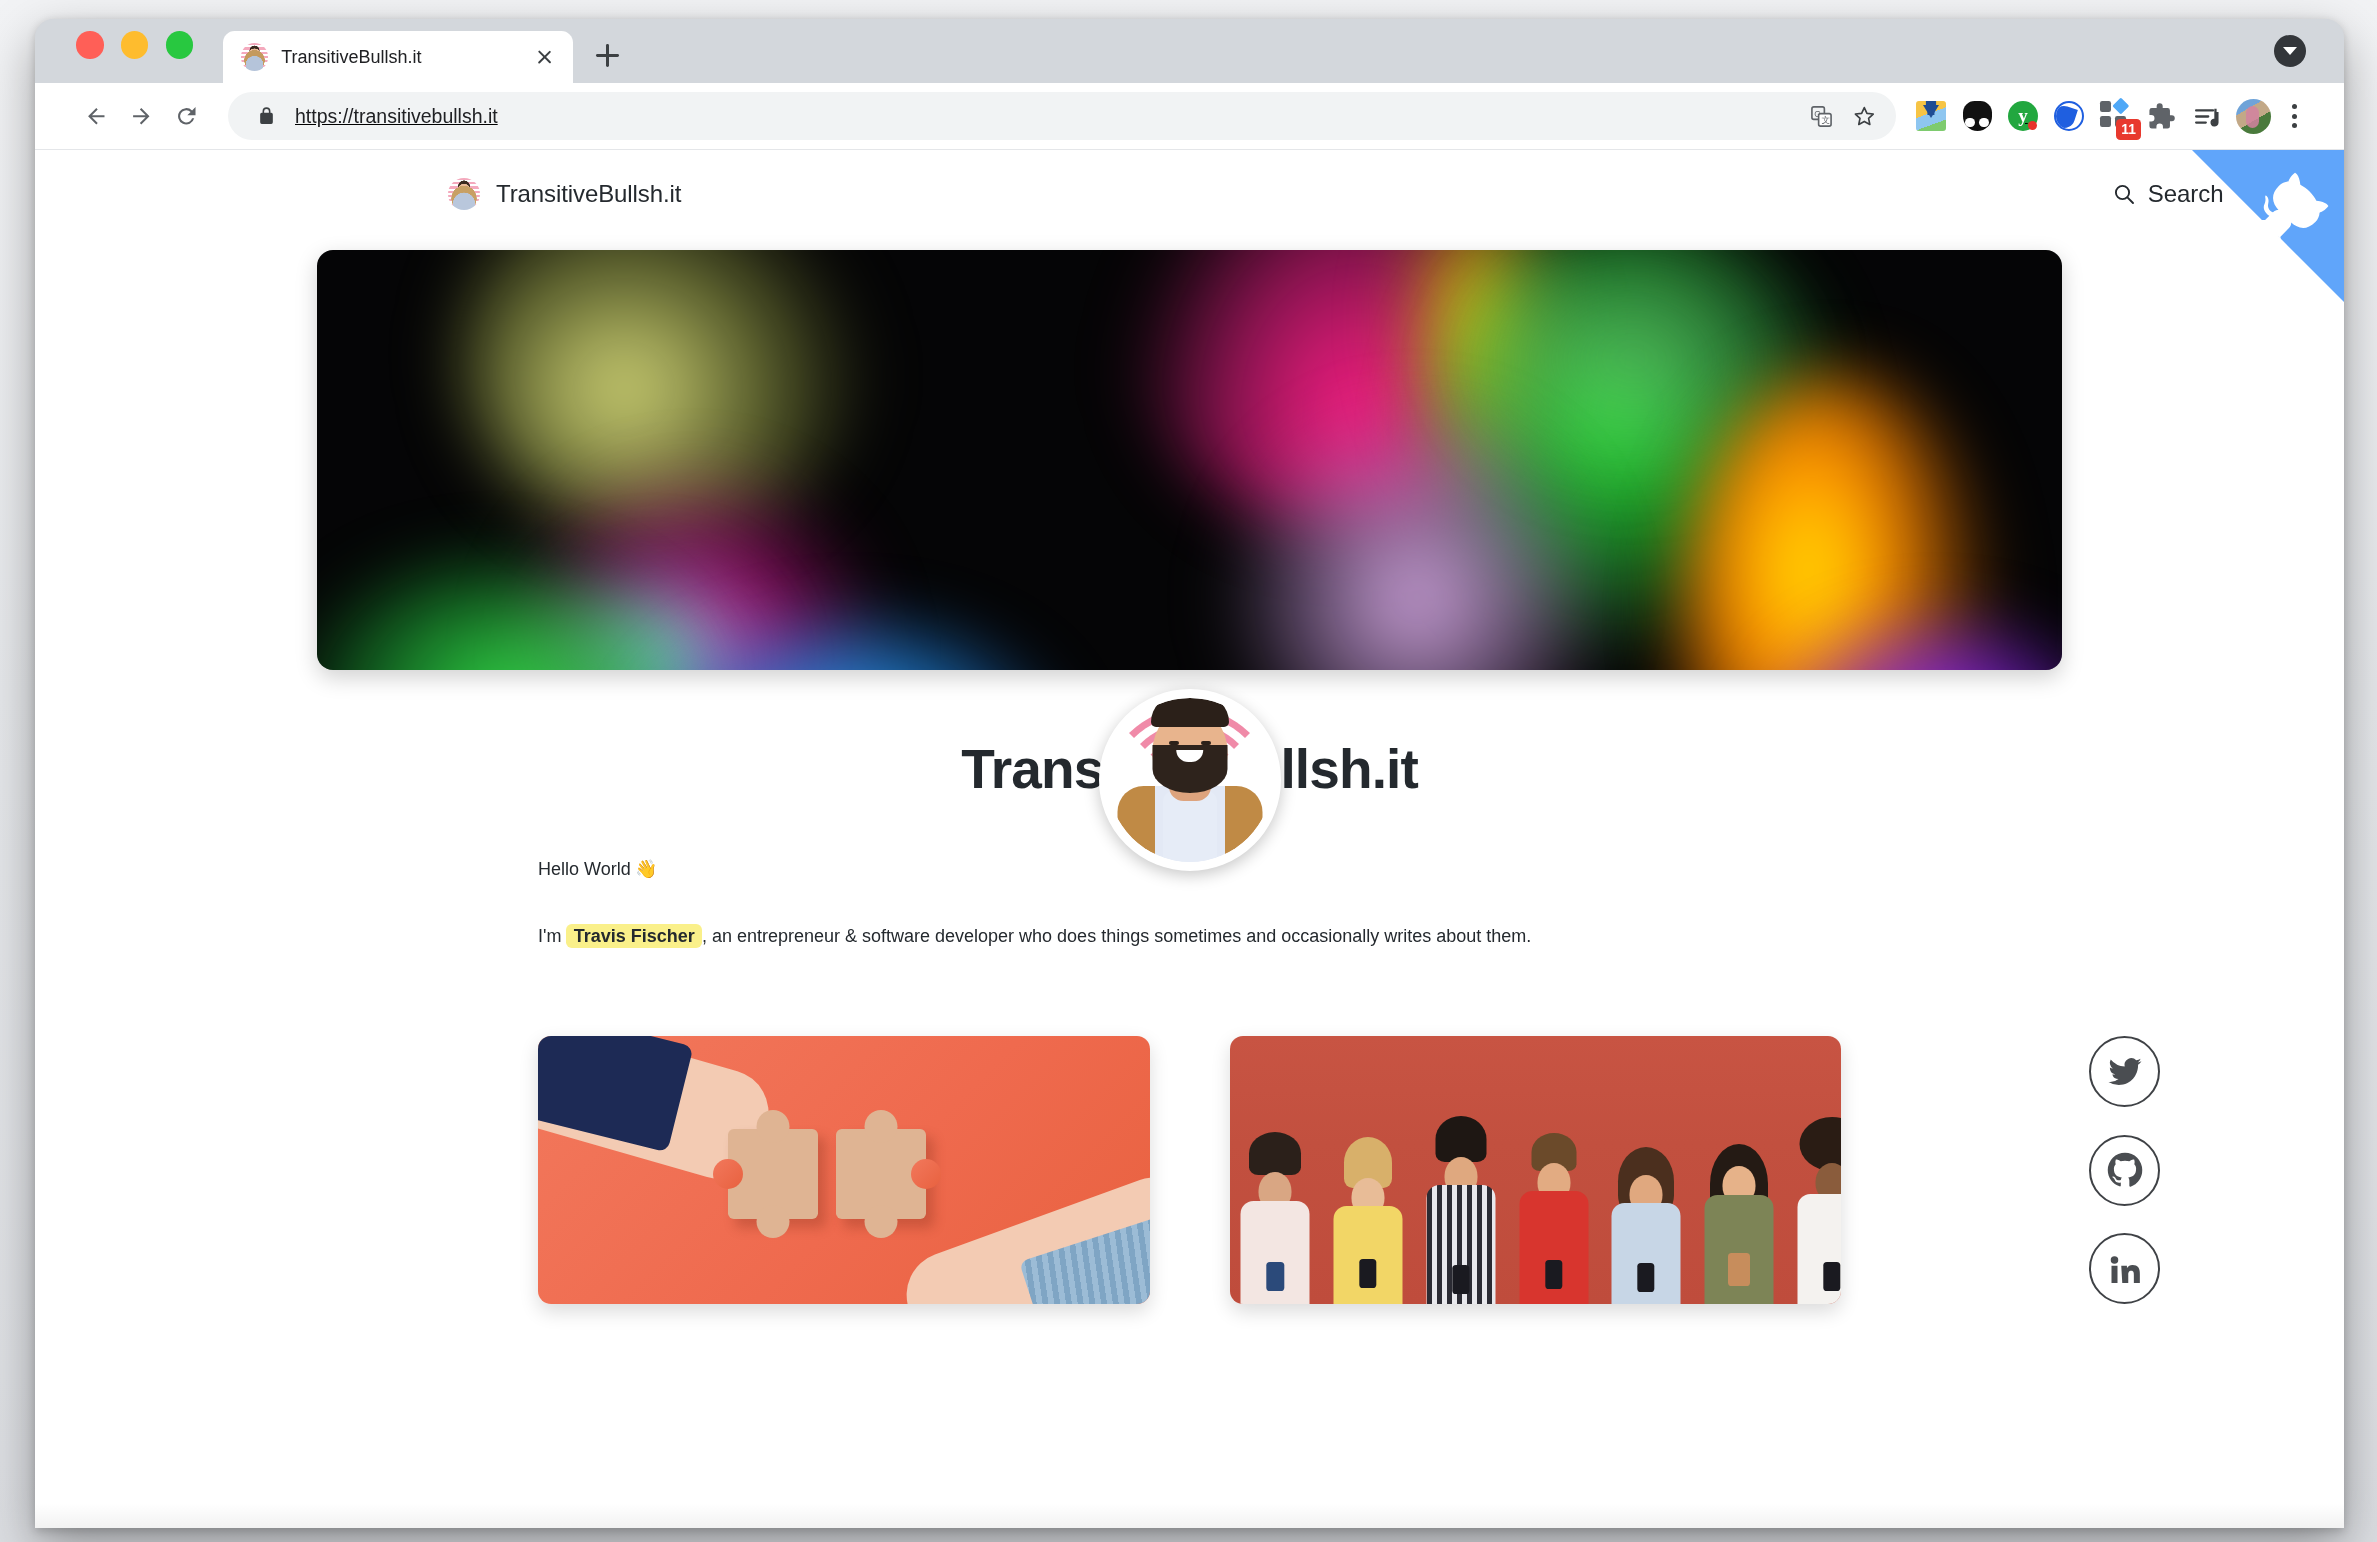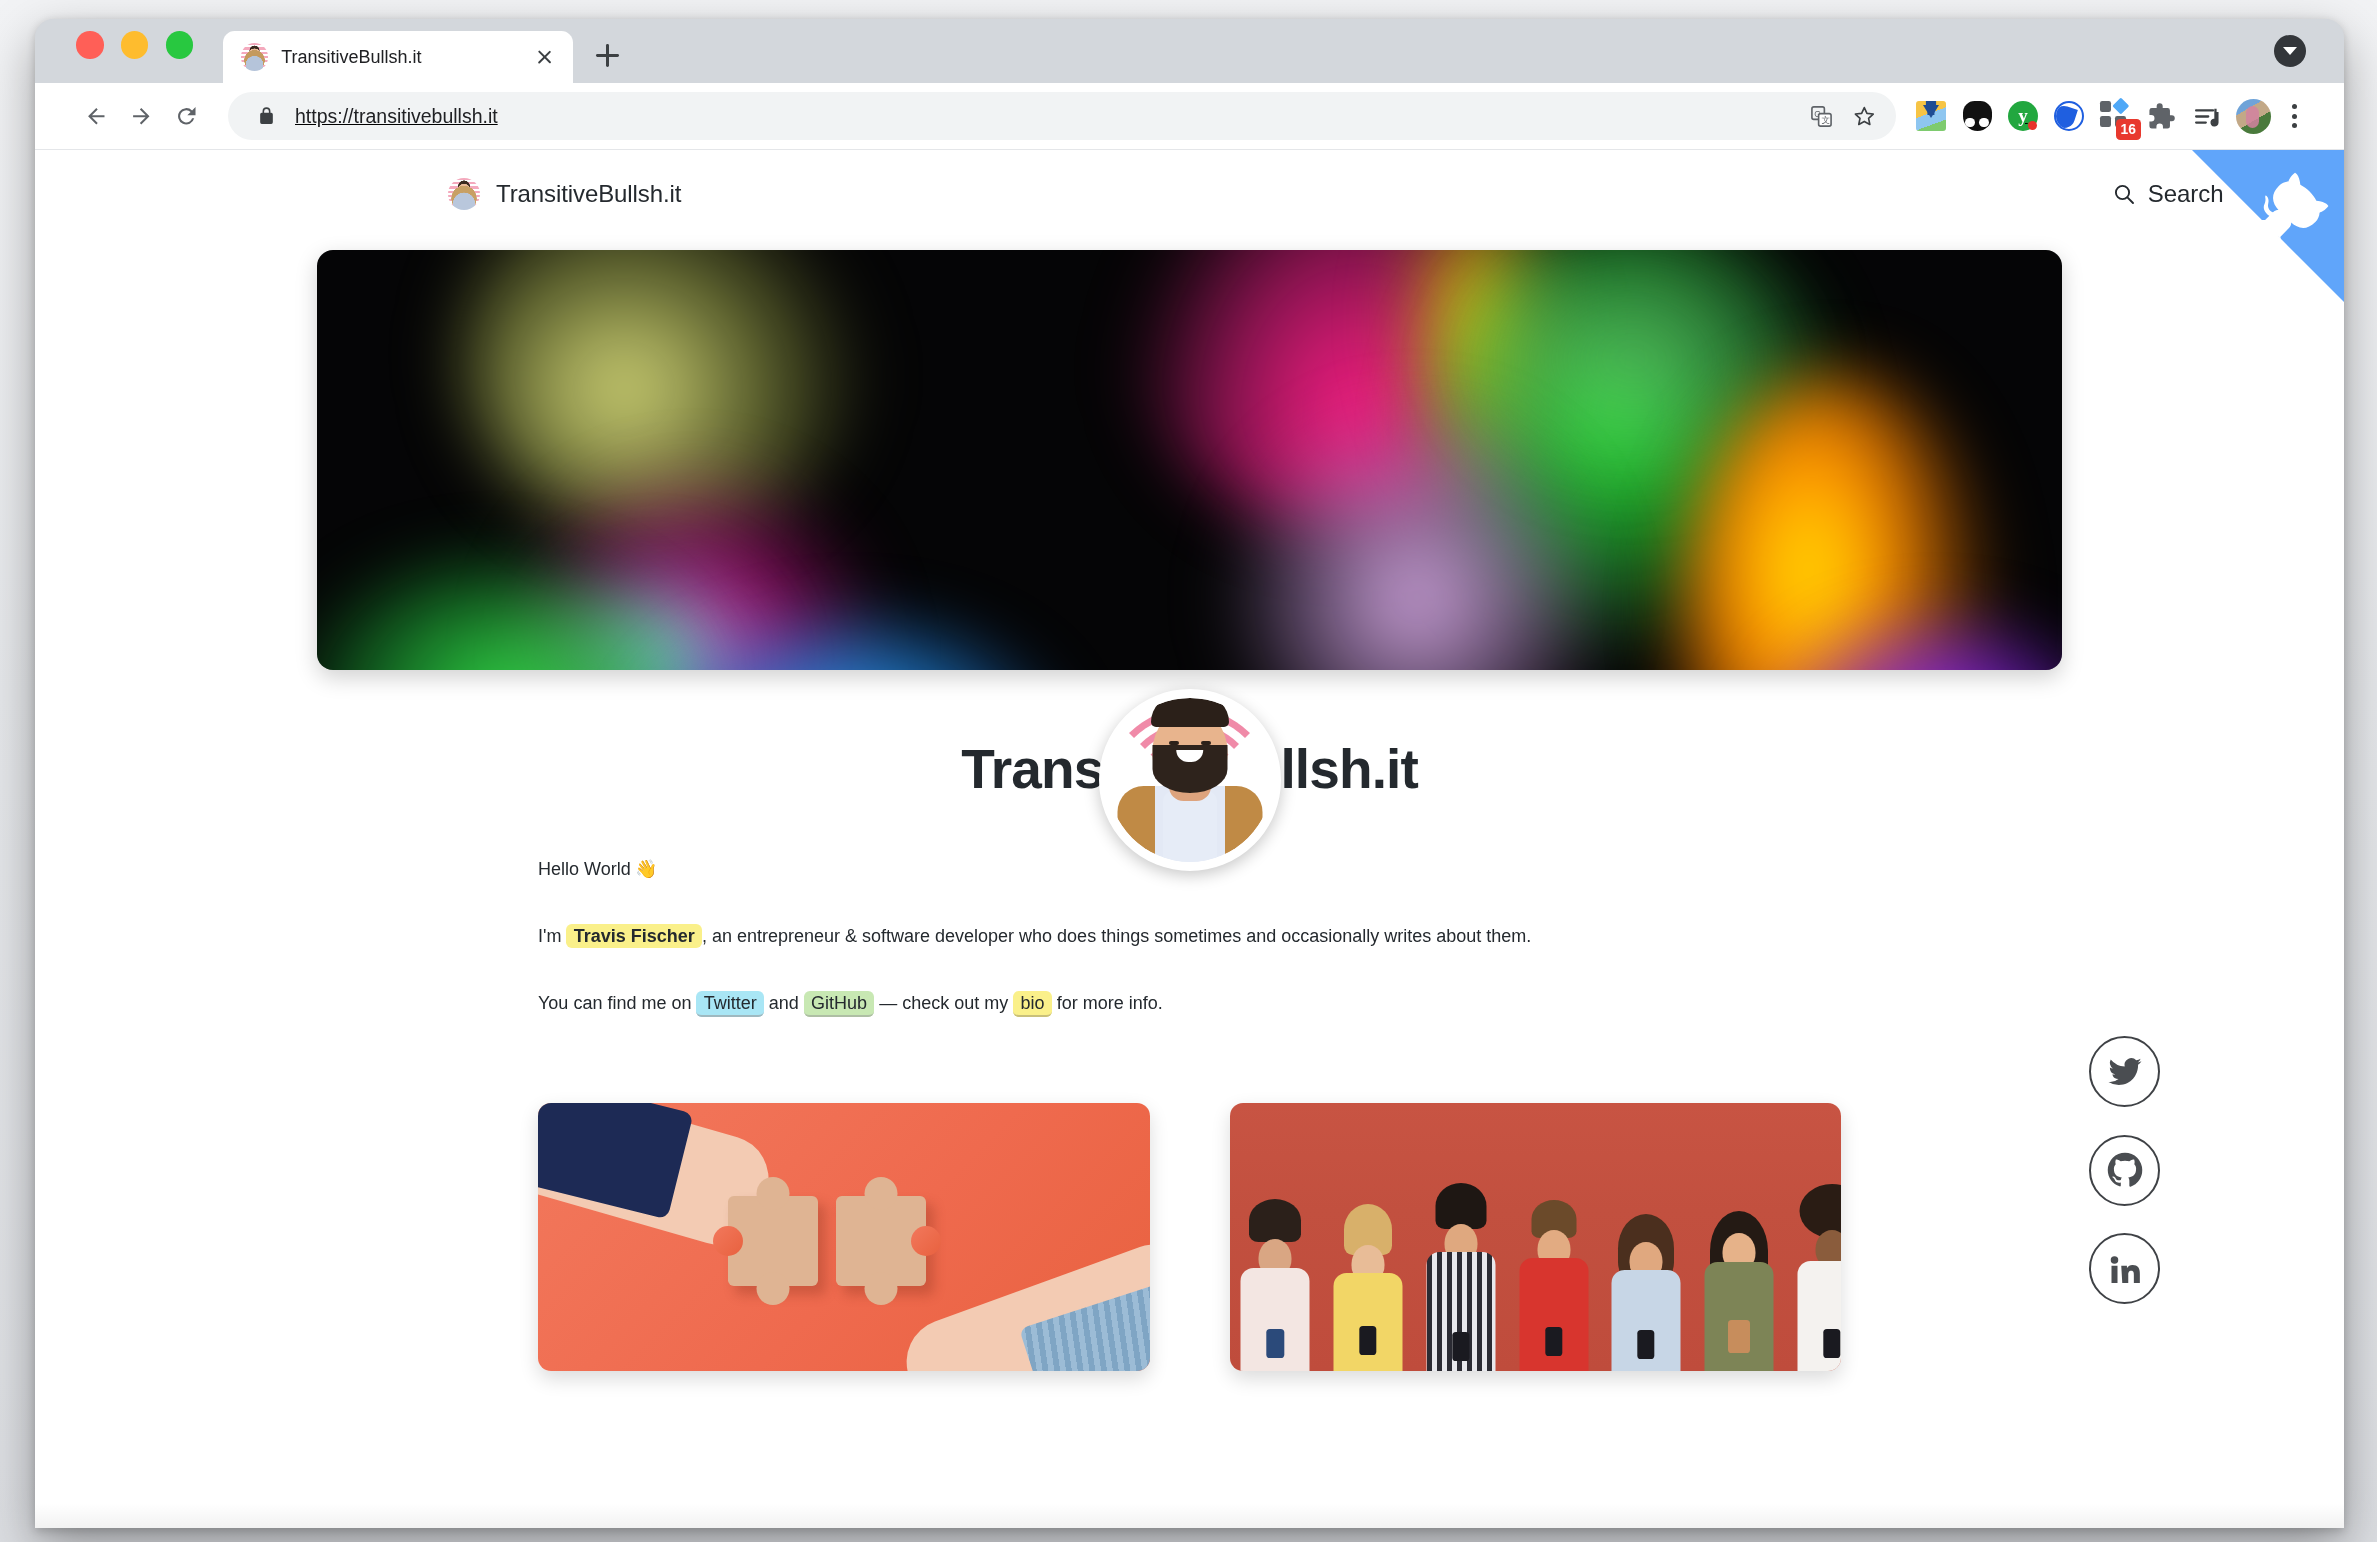--- a/index.html
+++ b/index.html
@@ -665,21 +665,21 @@
           <span class="ico-blue-ring"></span>
         </div>
 
         <div class="ext-btn">
           <span class="ico-blocks">
             <i class="b b1"></i>
               <i class="b b2"></i>
               <i class="b b3"></i>
               <i class="dia"></i>
           </span>
-          <span class="ext-badge">16</span>
+          <span class="ext-badge">11</span>
         </div>
 
         <div class="ext-btn">
           <svg class="ico-puzzle" viewBox="0 0 24 24">
             <path d="M20.5 11H19V7a2 2 0 0 0-2-2h-4V3.5a2.5 2.5 0 0 0-5 0V5H4a2 2 0 0 0-2 2v3.8h1.5a2.7 2.7 0 0 1 0 5.4H2V20a2 2 0 0 0 2 2h3.8v-1.5a2.7 2.7 0 0 1 5.4 0V22H17a2 2 0 0 0 2-2v-4h1.5a2.5 2.5 0 0 0 0-5z"></path>
           </svg>
         </div>
 
         <div class="ext-btn">
           <svg class="ico-playlist" viewBox="0 0 24 24">
@@ -770,23 +770,20 @@
         <h1 id="page-title">TransitiveBullsh.it</h1>
 
         <p class="para">
           <span>Hello World 👋</span>
         </p>
 
         <p class="para">
           <span>I'm </span><span class="hl hl-name">Travis Fischer</span><span>, an entrepreneur &amp; software developer who does things sometimes and occasionally writes about them.</span>
         </p>
 
-        <p class="para">
-          <span>You can find me on </span><span class="hl hl-twitter link">Twitter</span><span> and </span><span class="hl hl-github link">GitHub</span><span> — check out my </span><span class="hl hl-bio link">bio</span><span> for more info.</span>
-        </p>
 
         <div id="blog-section">
 
           <div id="blog-grid">
 
             <div class="post-card">
               <div class="img-puzzle">
                 <span class="pz-arm pz-arm-tl"></span>
                 <span class="pz-sleeve-tl"></span>
                 <span class="pz-piece pz-left">

